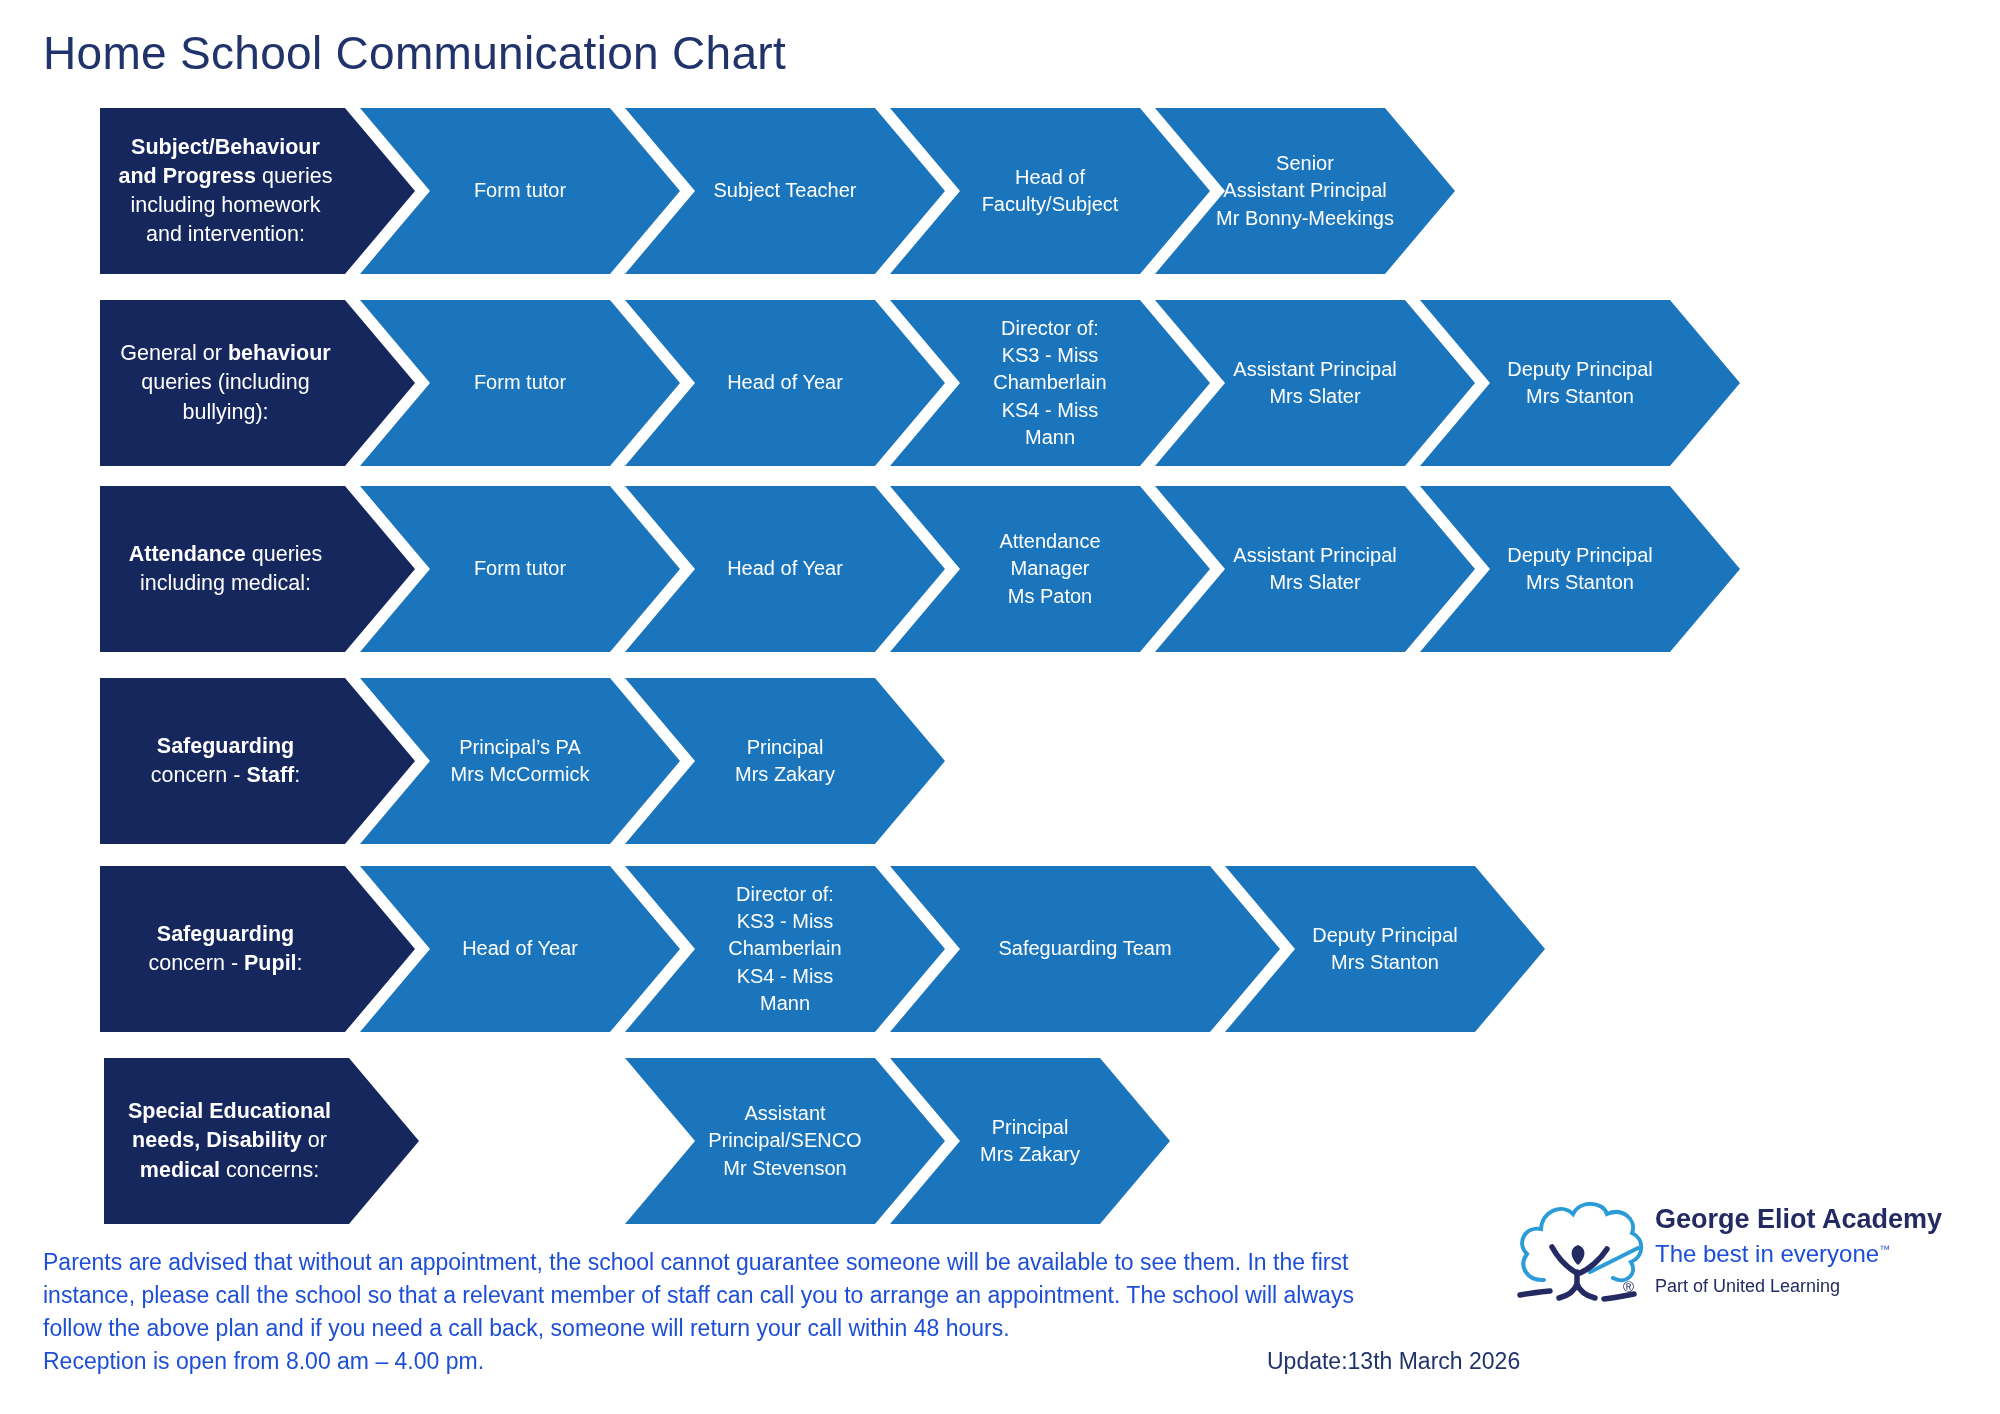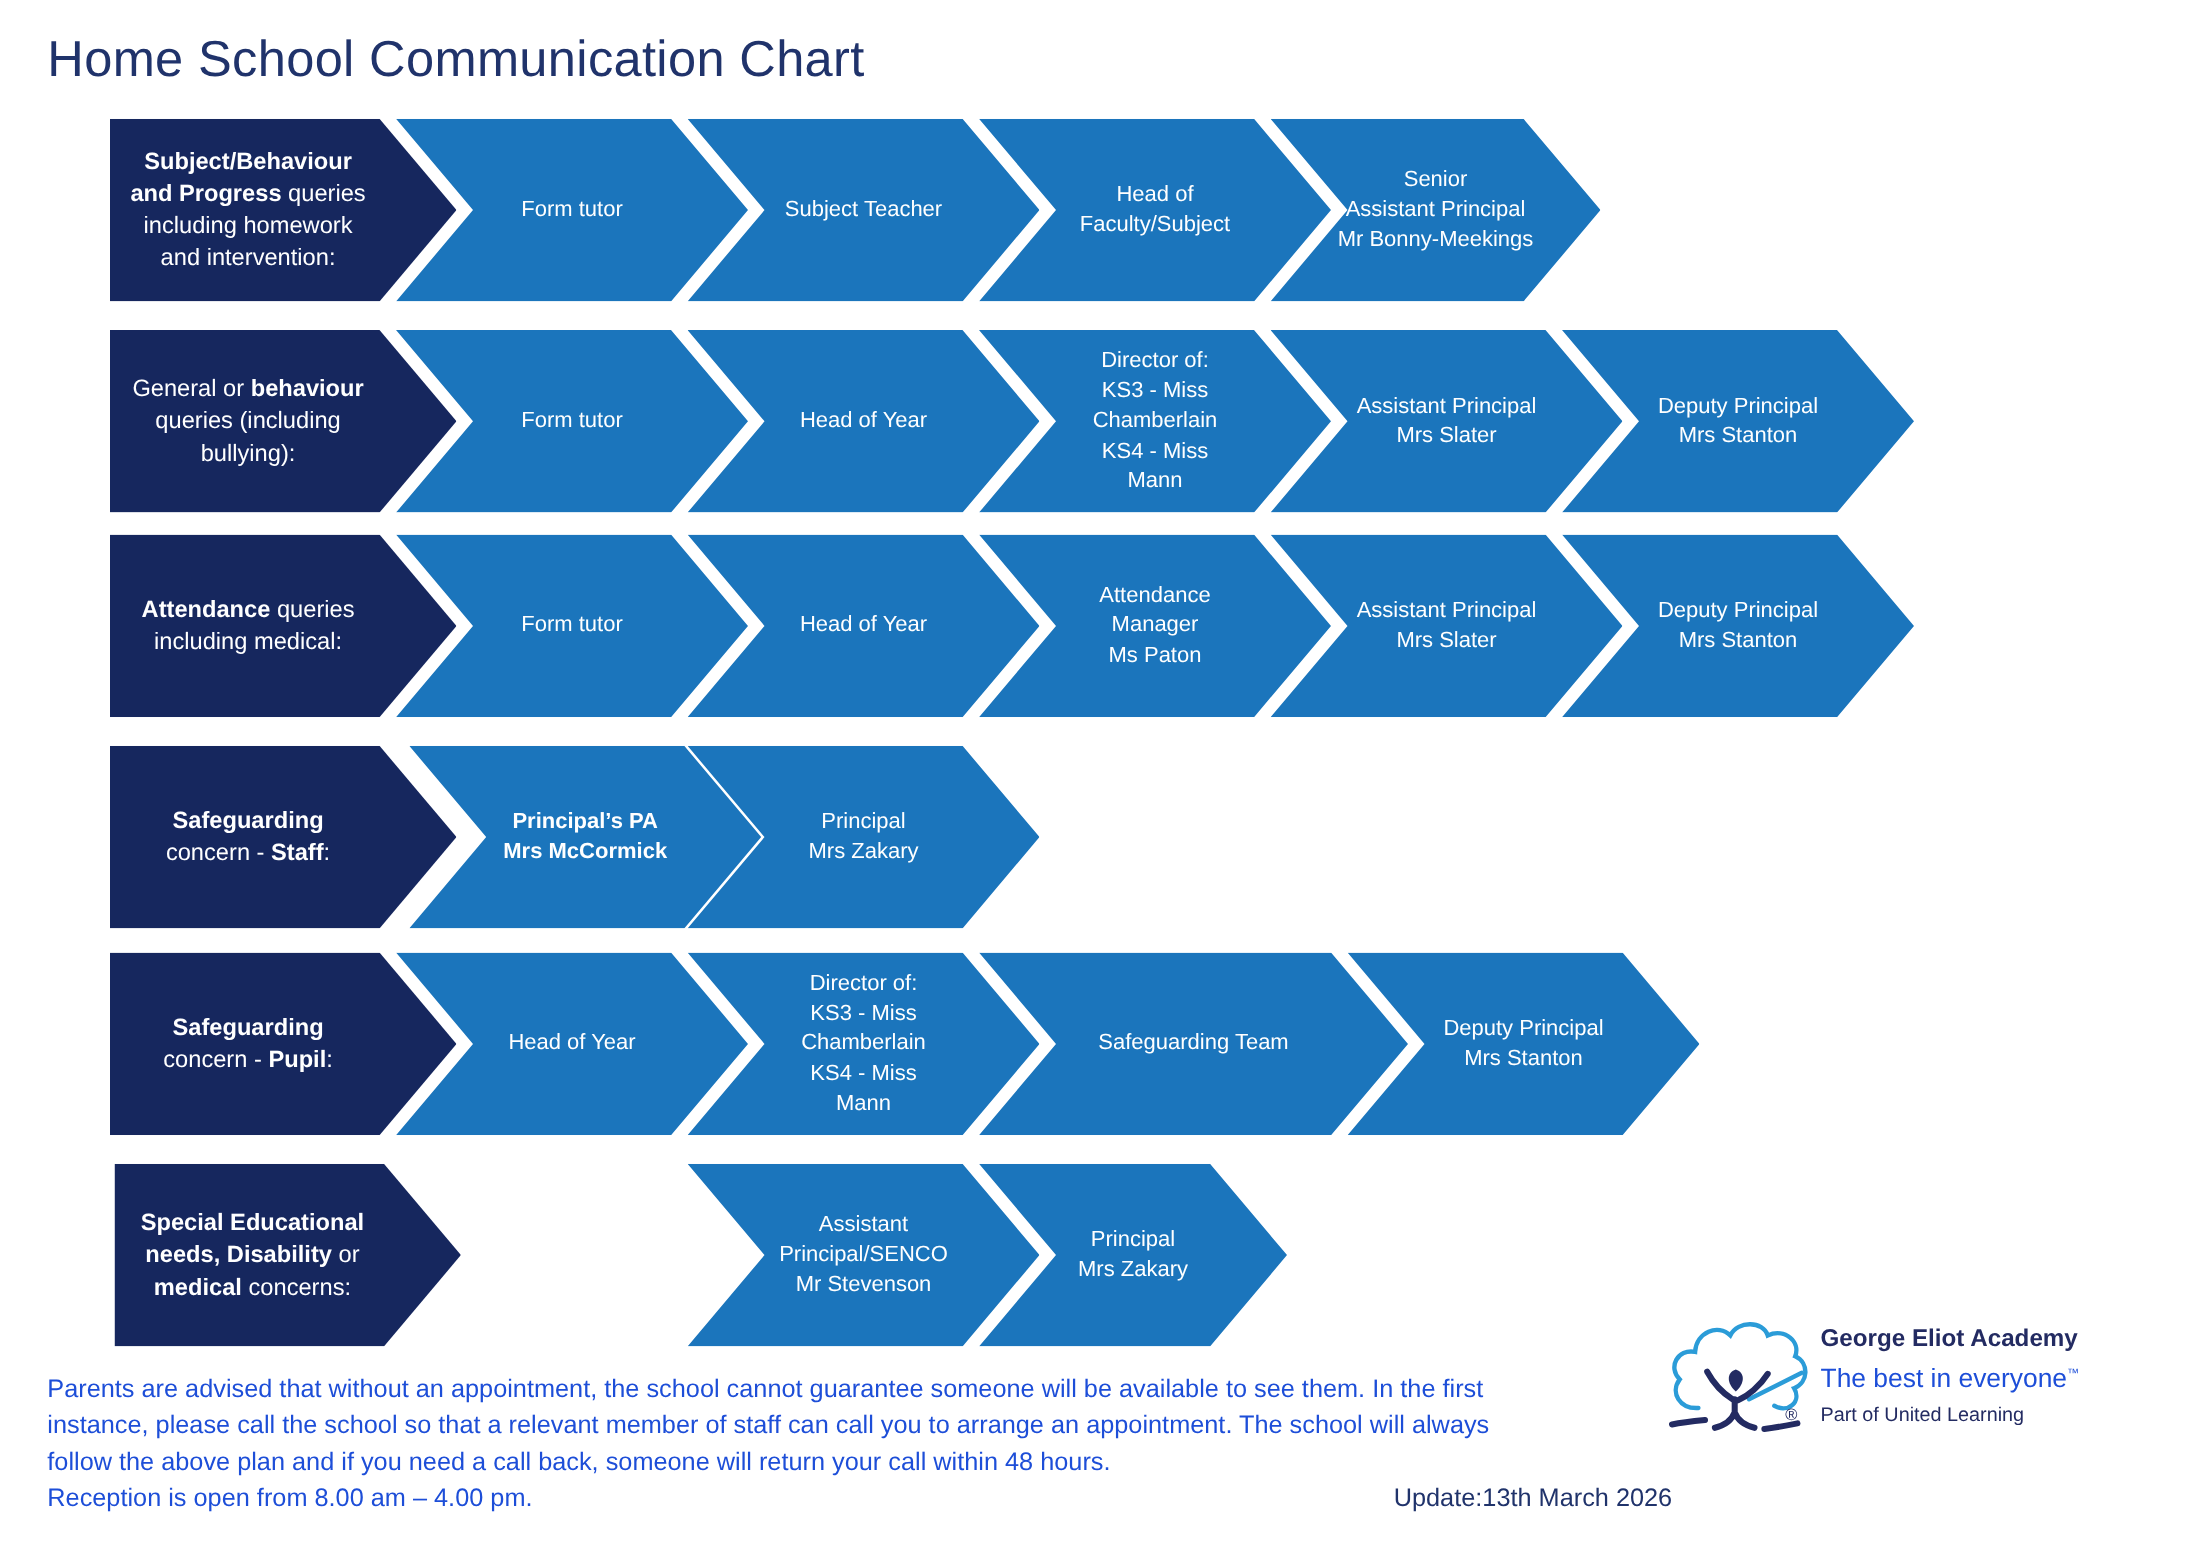--- a/index.html
+++ b/index.html
@@ -22,21 +22,21 @@
   .first{clip-path:polygon(0 0,calc(100% - 70px) 0,100% 50%,calc(100% - 70px) 100%,0 100%);}
   .mid{clip-path:polygon(0 0,calc(100% - 70px) 0,100% 50%,calc(100% - 70px) 100%,0 100%,70px 50%);}
   .arrow .line{line-height:1.36;white-space:nowrap;}
   .arrow.dark .line b{font-weight:700;}
   .footer{position:absolute;left:43px;top:1246px;color:#1d4ed8;font-size:23px;}
   .footer .fline{line-height:33px;white-space:nowrap;}
   .update{position:absolute;left:1267px;top:1345px;color:#20336B;font-size:23px;line-height:33px;}
   .logo{position:absolute;left:1505px;top:1198px;width:470px;height:130px;}
   .tree{position:absolute;left:8px;top:0px;width:132px;height:108px;}
   .reg{position:absolute;left:118px;top:80px;font-size:15px;color:#232B62;}
-  .logo-name{position:absolute;left:150px;top:6px;font-size:22px;font-weight:700;color:#232B62;white-space:nowrap;}
+  .logo-name{position:absolute;left:150px;top:6px;font-size:27px;font-weight:700;color:#232B62;white-space:nowrap;}
   .logo-tagline{position:absolute;left:150px;top:42px;font-size:24px;color:#1d4ed8;white-space:nowrap;}
   .logo-tagline sup{font-size:11px;}
   .logo-sub{position:absolute;left:150px;top:78px;font-size:18px;color:#232B62;white-space:nowrap;}
 </style>
 </head>
 <body>
 
 <div class="page">
 
   <h1 class="title">Home School Communication Chart</h1>
@@ -116,21 +116,21 @@
         <div class="arrow step mid" style="left: 1420px; width: 320px;">
           <div class="line">Deputy Principal</div>
           <div class="line">Mrs Stanton</div>
         </div>
       </div>
       <div class="row" style="top: 678px;">
         <div class="arrow dark first" style="left: 100px; width: 315px;">
           <div class="line"><b>Safeguarding</b></div>
           <div class="line"><span>concern - </span><b>Staff</b><span>:</span></div>
         </div>
-        <div class="arrow step mid" style="left: 372px; width: 320px; font-weight: bold;">
+        <div class="arrow step mid" style="left: 360px; width: 320px;">
           <div class="line">Principal’s PA</div>
           <div class="line">Mrs McCormick</div>
         </div>
         <div class="arrow step mid" style="left: 625px; width: 320px;">
           <div class="line">Principal</div>
           <div class="line">Mrs Zakary</div>
         </div>
       </div>
       <div class="row" style="top: 866px;">
         <div class="arrow dark first" style="left: 100px; width: 315px;">

